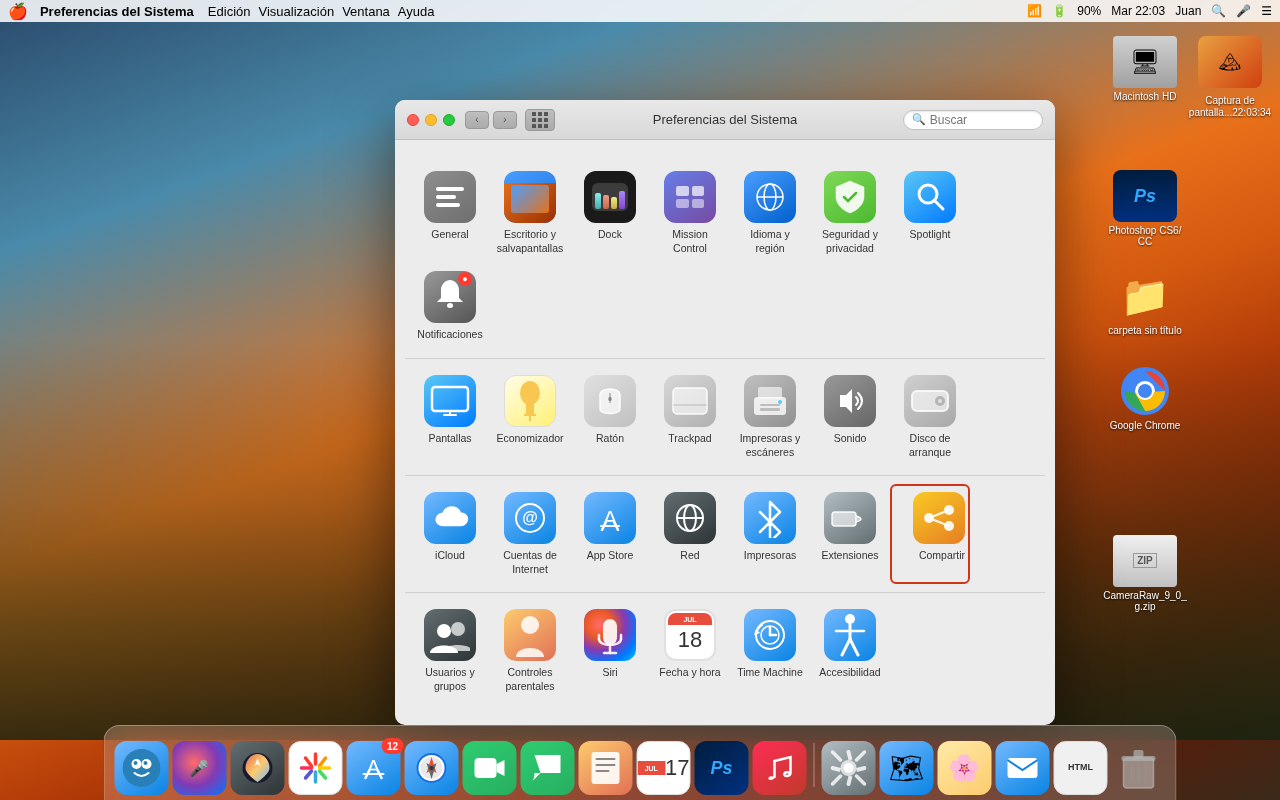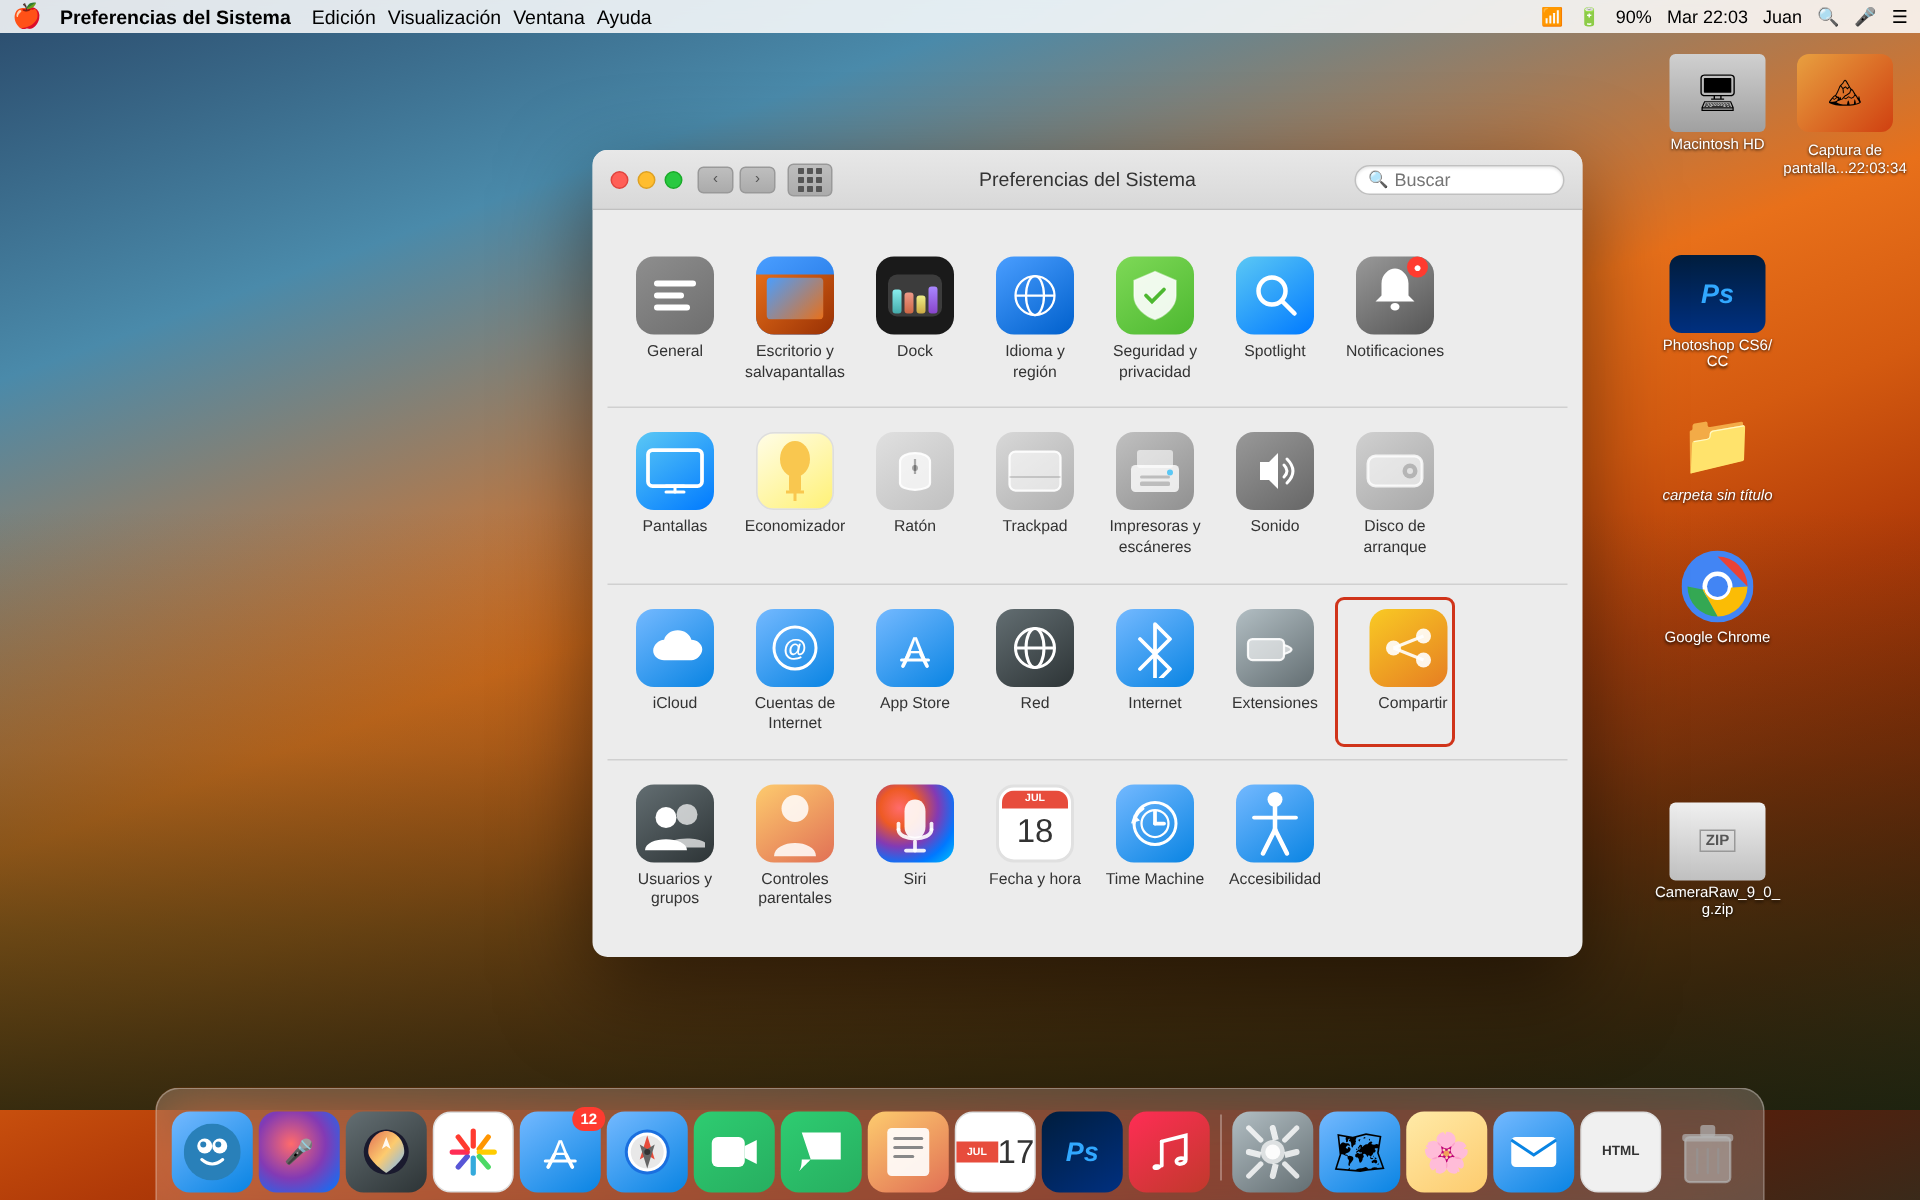--- a/index.html
+++ b/index.html
@@ -316,21 +316,21 @@
     <div style="font-size:10px; color:#fff; text-align:center; text-shadow:0 1px 2px rgba(0,0,0,0.9); margin-top:3px;">Macintosh HD</div>
   </div>
 
   <div class="desktop-icon" style="position:absolute; top:170px; right:95px; width:80px;">
     <div style="width:64px; height:52px; background:linear-gradient(180deg,#001d3d,#003080); border-radius:8px; display:flex; align-items:center; justify-content:center; font-size:18px; color:#31a8ff; font-weight:bold; font-style:italic;">Ps</div>
     <div style="font-size:10px; color:#fff; text-align:center; text-shadow:0 1px 2px rgba(0,0,0,0.9); margin-top:3px;">Photoshop CS6/<br>CC</div>
   </div>
 
   <div class="desktop-icon" style="position:absolute; top:270px; right:95px; width:80px;">
     <div style="width:64px; height:52px; background:transparent; display:flex; align-items:center; justify-content:center; font-size:40px;">📁</div>
-    <div style="font-size:10px; color:#fff; text-align:center; text-shadow:0 1px 2px rgba(0,0,0,0.9); margin-top:3px;font-style:italic;">carpeta sin título</div>
+    <div style="font-size:10px; color:#fff; text-align:center; text-shadow:0 1px 2px rgba(0,0,0,0.9); margin-top:3px;">carpeta sin título</div>
   </div>
 
   <div class="desktop-icon" style="position:absolute; top:365px; right:95px; width:80px;">
     <div style="width:64px; height:52px; background:transparent; display:flex; align-items:center; justify-content:center;">
       <svg width="48" height="48" viewBox="0 0 48 48">
         <circle cx="24" cy="24" r="24" fill="#4285F4"></circle>
         <circle cx="24" cy="24" r="10" fill="white"></circle>
         <circle cx="24" cy="24" r="8" fill="#4285F4"></circle>
         <path d="M24 4 L44 38 L4 38 Z" fill="none" stroke="white" stroke-width="0"></path>
         <path d="M24 4 A20 20 0 0 1 44 24" fill="#EA4335"></path>
@@ -415,20 +415,31 @@
             <div style="width:36px; height:28px; background:rgba(255,255,255,0.15); border-radius:6px; display:flex; align-items:flex-end; justify-content:center; padding:2px; gap:2px;">
               <div style="width:6px; height:16px; background:linear-gradient(180deg,#8ee,#4aa); border-radius:2px;"></div>
               <div style="width:6px; height:14px; background:linear-gradient(180deg,#e98,#c64); border-radius:2px;"></div>
               <div style="width:6px; height:12px; background:linear-gradient(180deg,#ee8,#ca4); border-radius:2px;"></div>
               <div style="width:6px; height:18px; background:linear-gradient(180deg,#a8f,#84c); border-radius:2px;"></div>
             </div>
           </div>
           <div class="pref-label">Dock</div>
         </div>
 
+        <div class="pref-item">
+          <div class="pref-icon" style="background:linear-gradient(145deg,#667eea,#764ba2);">
+            <div style="display:grid; grid-template-columns:1fr 1fr; gap:3px; padding:4px; width:36px; height:30px;">
+              <div style="background:rgba(255,255,255,0.7); border-radius:2px;"></div>
+              <div style="background:rgba(255,255,255,0.7); border-radius:2px;"></div>
+              <div style="background:rgba(255,255,255,0.5); border-radius:2px;"></div>
+              <div style="background:rgba(255,255,255,0.5); border-radius:2px;"></div>
+            </div>
+          </div>
+          <div class="pref-label">Mission Control</div>
+        </div>
 
         <div class="pref-item">
           <div class="pref-icon" style="background:linear-gradient(145deg,#4a9eff,#0060cc);">
             <svg width="36" height="32" viewBox="0 0 36 32">
                 <circle cx="18" cy="16" r="13" fill="none" stroke="white" stroke-width="1.5"></circle>
                 <ellipse cx="18" cy="16" rx="6" ry="13" fill="none" stroke="white" stroke-width="1.5"></ellipse>
                 <line x1="5" y1="16" x2="31" y2="16" stroke="white" stroke-width="1.5"></line>
               </svg>
           </div>
           <div class="pref-label">Idioma y región</div>
@@ -596,21 +607,21 @@
           </div>
           <div class="pref-label">Red</div>
         </div>
 
         <div class="pref-item">
           <div class="pref-icon" style="background:linear-gradient(145deg,#74b9ff,#0984e3);">
             <svg width="28" height="40" viewBox="0 0 28 40">
                 <path d="M14 4 L24 14 L14 24 L24 34 L14 44 L14 24 L4 34 L14 24 L4 14 L14 24 L14 4 Z" fill="none" stroke="white" stroke-width="2.5" stroke-linejoin="round"></path>
               </svg>
           </div>
-          <div class="pref-label">Internet</div>
+          <div class="pref-label">Impresoras</div>
         </div>
 
         <div class="pref-item">
           <div class="pref-icon" style="background:linear-gradient(145deg,#b2bec3,#636e72);">
             <svg width="40" height="32" viewBox="0 0 40 32">
                 <rect x="2" y="10" width="24" height="14" rx="3" fill="rgba(255,255,255,0.6)" stroke="rgba(255,255,255,0.9)" stroke-width="1.5"></rect>
                 <path d="M26 14 Q36 17 26 20" fill="rgba(255,255,255,0.6)" stroke="rgba(255,255,255,0.9)" stroke-width="1.5"></path>
               </svg>
           </div>
           <div class="pref-label">Extensiones</div>

